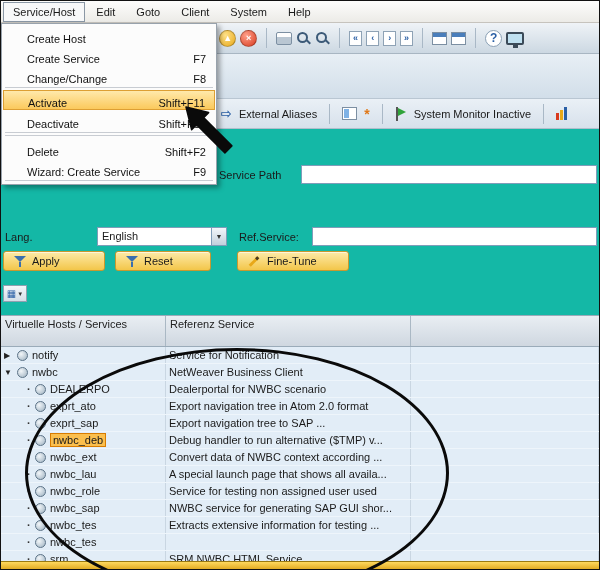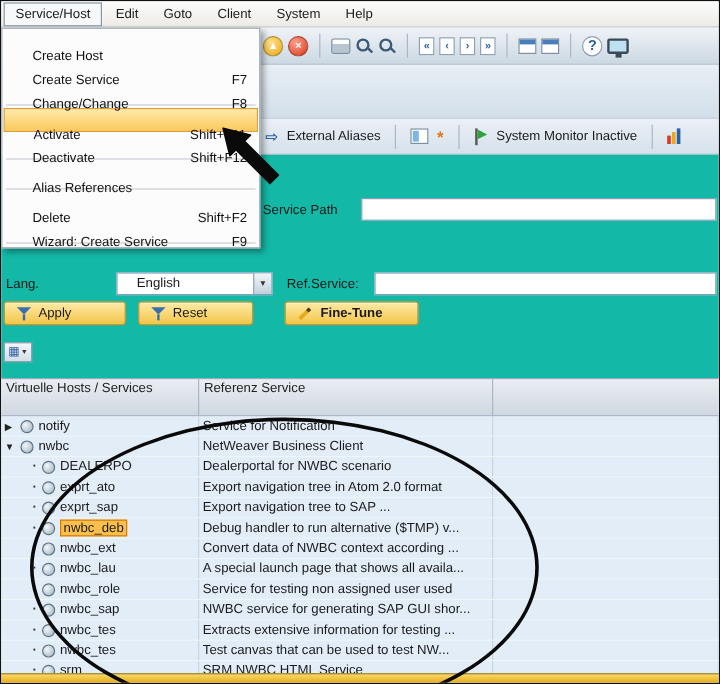--- a/index.html
+++ b/index.html
@@ -58,21 +58,21 @@
   .bars-ic i{display:block;width:3px;}
   .bars-ic .b1{height:7px;background:#d83a1e;}
   .bars-ic .b2{height:10px;background:#e8a818;}
   .bars-ic .b3{height:13px;background:#2a5fa5;}
 
   
   .formband{position:absolute;top:128px;left:0;right:0;height:186px;background:#14b8a6;}
   .flabel{position:absolute;white-space:nowrap;}
   .field{position:absolute;background:#fff;border:1px solid #7f9db9;height:19px;font:inherit;padding:0 3px;}
   .combo{position:absolute;height:19px;background:#fff;border:1px solid #7f9db9;display:flex;}
-  .combo .val{flex:1;padding:2px 16px;overflow:hidden;white-space:nowrap;}
+  .combo .val{flex:1;padding:2px 4px;overflow:hidden;white-space:nowrap;}
   .combo .btn{width:15px;background:linear-gradient(#f2f6fa,#c2d0dc);border-left:1px solid #7f9db9;
     display:flex;align-items:center;justify-content:center;font-size:7px;color:#333;}
   .ybtn{position:absolute;height:20px;display:flex;align-items:center;gap:6px;padding:0 10px;
     background:linear-gradient(#fdeaa8,#f3c64a);border:1px solid #c9992e;border-radius:3px;
     box-shadow:inset 0 1px 0 rgba(255,255,255,.6);cursor:default;}
   .funnel-ic{position:relative;width:12px;height:12px;flex:none;}
   .funnel-ic::before{content:'';position:absolute;left:0;top:1px;width:0;height:0;
     border-left:6px solid transparent;border-right:6px solid transparent;border-top:6px solid #3a6fae;}
   .funnel-ic::after{content:'';position:absolute;left:5px;top:7px;width:2px;height:5px;background:#3a6fae;}
   .pencil-ic{width:13px;height:12px;position:relative;flex:none;}
@@ -96,21 +96,21 @@
   .svc-icon{width:11px;height:11px;border-radius:50%;flex:none;margin-right:4px;
     background:radial-gradient(circle at 35% 35%,#f2f6f9,#9db1c0);border:1px solid #5c7387;}
   .svc-name.hl{background:#fbbf4d;border:1px solid #d87c00;padding:0 2px;}
 
   .bottomstrip{position:absolute;left:0;right:0;bottom:0;height:8px;z-index:5;
     background:linear-gradient(#ffd95e,#e2ac25);border-top:1px solid #9a7a10;}
 
   
   .menu{position:absolute;left:0;top:22px;width:216px;background:#fcfcfc;border:1px solid #98a2ac;
     box-shadow:3px 3px 5px rgba(0,0,0,.35);z-index:30;padding:1px 1px;}
-  .menu-item{height:20px;display:flex;align-items:flex-start;padding:16px 9px 0 24px;color:#111;}
+  .menu-item{height:20px;display:flex;align-items:flex-end;padding:16px 9px 0 24px;color:#111;}
   .mi-label{flex:1;white-space:nowrap;}
   .mi-short{margin-left:12px;white-space:nowrap;}
   .menu-item.highlight{background:linear-gradient(#ffe9ab,#fbc95c);border:1px solid #dd9f33;}
   .menu-sep{height:1px;background:#c8ccd2;margin:2px 2px;}
 
   
   .annot-ellipse{position:absolute;left:24px;top:347px;width:424px;height:250px;border:3px solid #0a0a0a;
     border-radius:50%;z-index:40;pointer-events:none;}
   .annot-arrow{position:absolute;left:183px;top:104px;z-index:50;pointer-events:none;}
 </style>
@@ -184,21 +184,21 @@
     <input class="field" style="left: 311px; top: 98px; width: 285px;" value="">
 
     <div class="ybtn" style="left:2px;top:122px;width:102px;">
       <span class="funnel-ic"></span>
       <span>Apply</span>
     </div>
     <div class="ybtn" style="left:114px;top:122px;width:96px;">
       <span class="funnel-ic"></span>
       <span>Reset</span>
     </div>
-    <div class="ybtn" style="left:236px;top:122px;width:112px;font-weight:bold;">
+    <div class="ybtn" style="left:236px;top:122px;width:112px;">
       <span class="pencil-ic"></span>
       <span>Fine-Tune</span>
     </div>
 
     <div class="gridbtn">
       <span class="g">▦</span>
       <span class="dd">▼</span>
     </div>
   </div>
 
@@ -328,23 +328,20 @@
             <span>Extracts extensive information for testing ...</span>
           </div>
           <div class="tcell c3"></div>
         </div>
         <div class="trow">
           <div class="tcell c1 indent">
             <span class="bullet">·</span>
             <span class="svc-icon"></span>
             <span class="svc-name">nwbc_tes</span>
           </div>
-          <div class="tcell c2">
-            <span>Test canvas that can be used to test NW...</span>
-          </div>
           <div class="tcell c3"></div>
         </div>
         <div class="trow">
           <div class="tcell c1 indent">
             <span class="bullet">·</span>
             <span class="svc-icon"></span>
             <span class="svc-name">srm</span>
           </div>
           <div class="tcell c2">
             <span>SRM NWBC HTML Service</span>
@@ -372,24 +369,20 @@
       <div class="menu-sep"></div>
       <div class="menu-item highlight">
         <span class="mi-label">Activate</span>
         <span class="mi-short">Shift+F11</span>
       </div>
       <div class="menu-item">
         <span class="mi-label">Deactivate</span>
         <span class="mi-short">Shift+F12</span>
       </div>
       <div class="menu-sep"></div>
-      <div class="menu-item">
-        <span class="mi-label">Alias References</span>
-        <span class="mi-short"></span>
-      </div>
       <div class="menu-sep"></div>
       <div class="menu-item">
         <span class="mi-label">Delete</span>
         <span class="mi-short">Shift+F2</span>
       </div>
       <div class="menu-item">
         <span class="mi-label">Wizard: Create Service</span>
         <span class="mi-short">F9</span>
       </div>
       <div class="menu-sep"></div>

